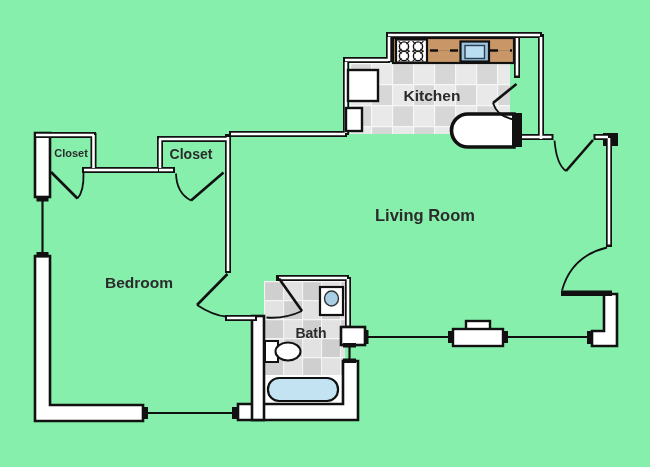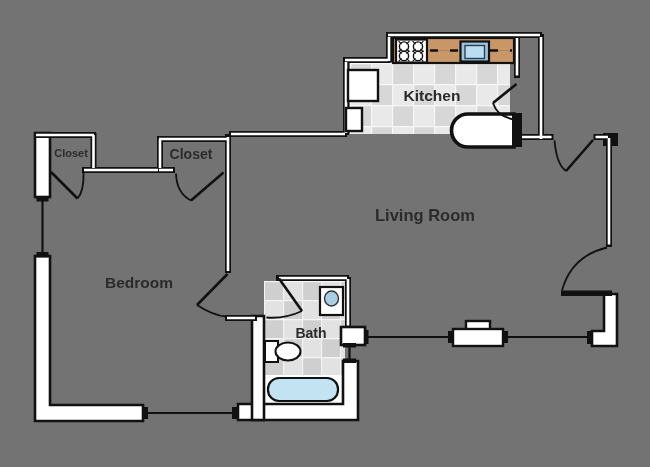--- a/index.html
+++ b/index.html
@@ -1,16 +1,16 @@
 <!DOCTYPE html>
 <html><head>
 <meta charset="utf-8">
 <style>
   html,body{margin:0;padding:0;background:#ffffff;}
-  .stage{position:relative;width:650px;height:467px;background:#737373;overflow:hidden;}
+  .stage{position:relative;width:650px;height:467px;background:#86efac;overflow:hidden;}
   svg{position:absolute;left:0;top:0;}
   text{font-family:"Liberation Sans",sans-serif;font-weight:bold;text-anchor:middle;}
   .lbl{fill:#2b2b2b;}
   .lbl-lg{font-size:16.5px;}
   .lbl-md{font-size:15.5px;}
   .lbl-sm{font-size:14px;}
   .lbl-xs{font-size:11px;}
   .dbl-b{fill:none;stroke:#111;stroke-width:6;}
   .dbl-w{fill:none;stroke:#fff;stroke-width:2.6;}
   .hollow{fill:#fff;stroke:#111;stroke-width:2.6;}

